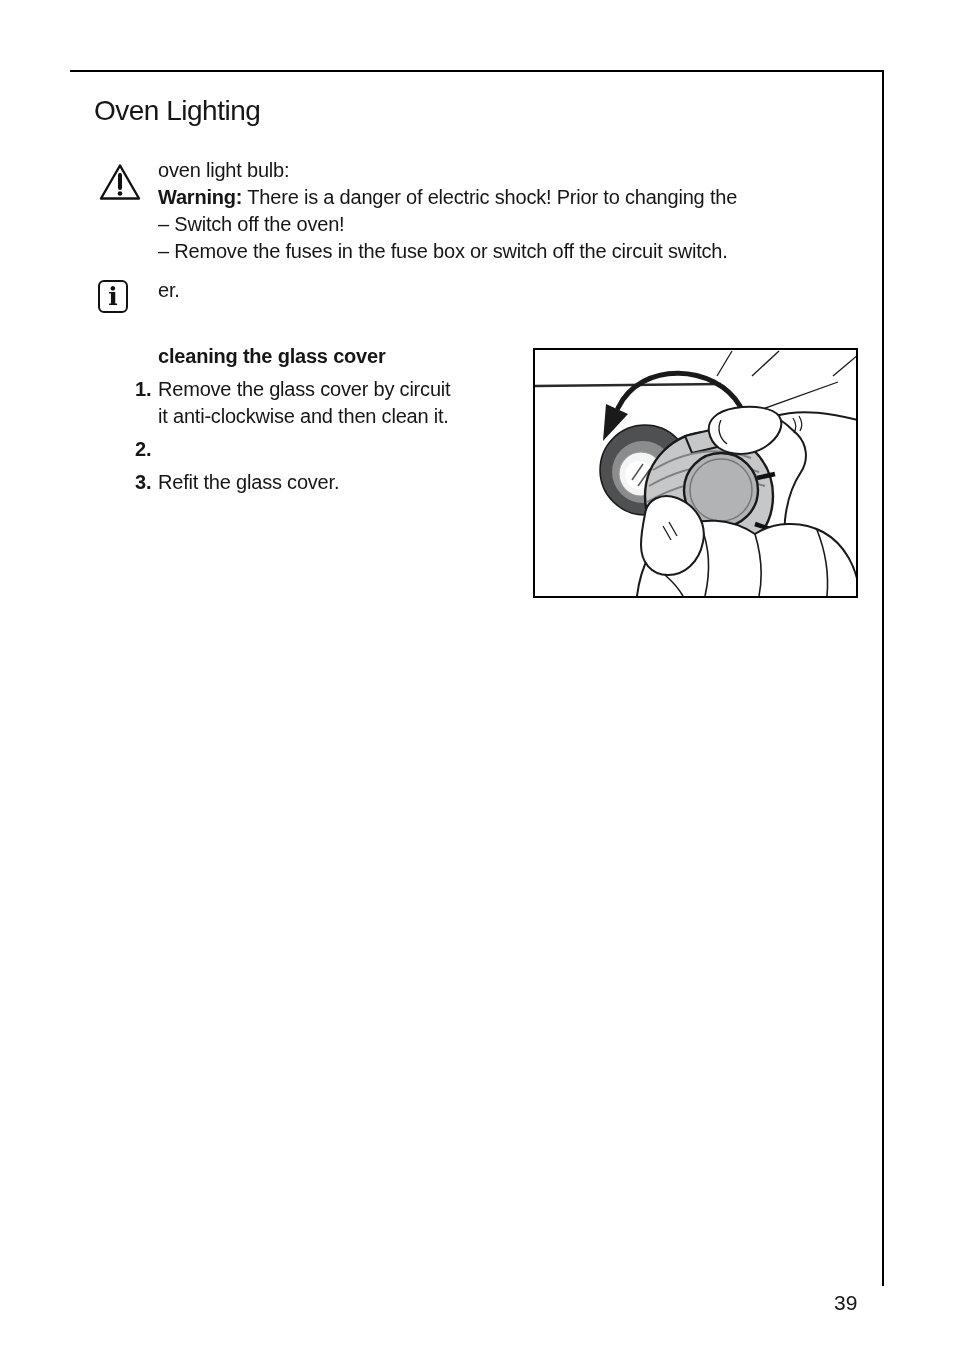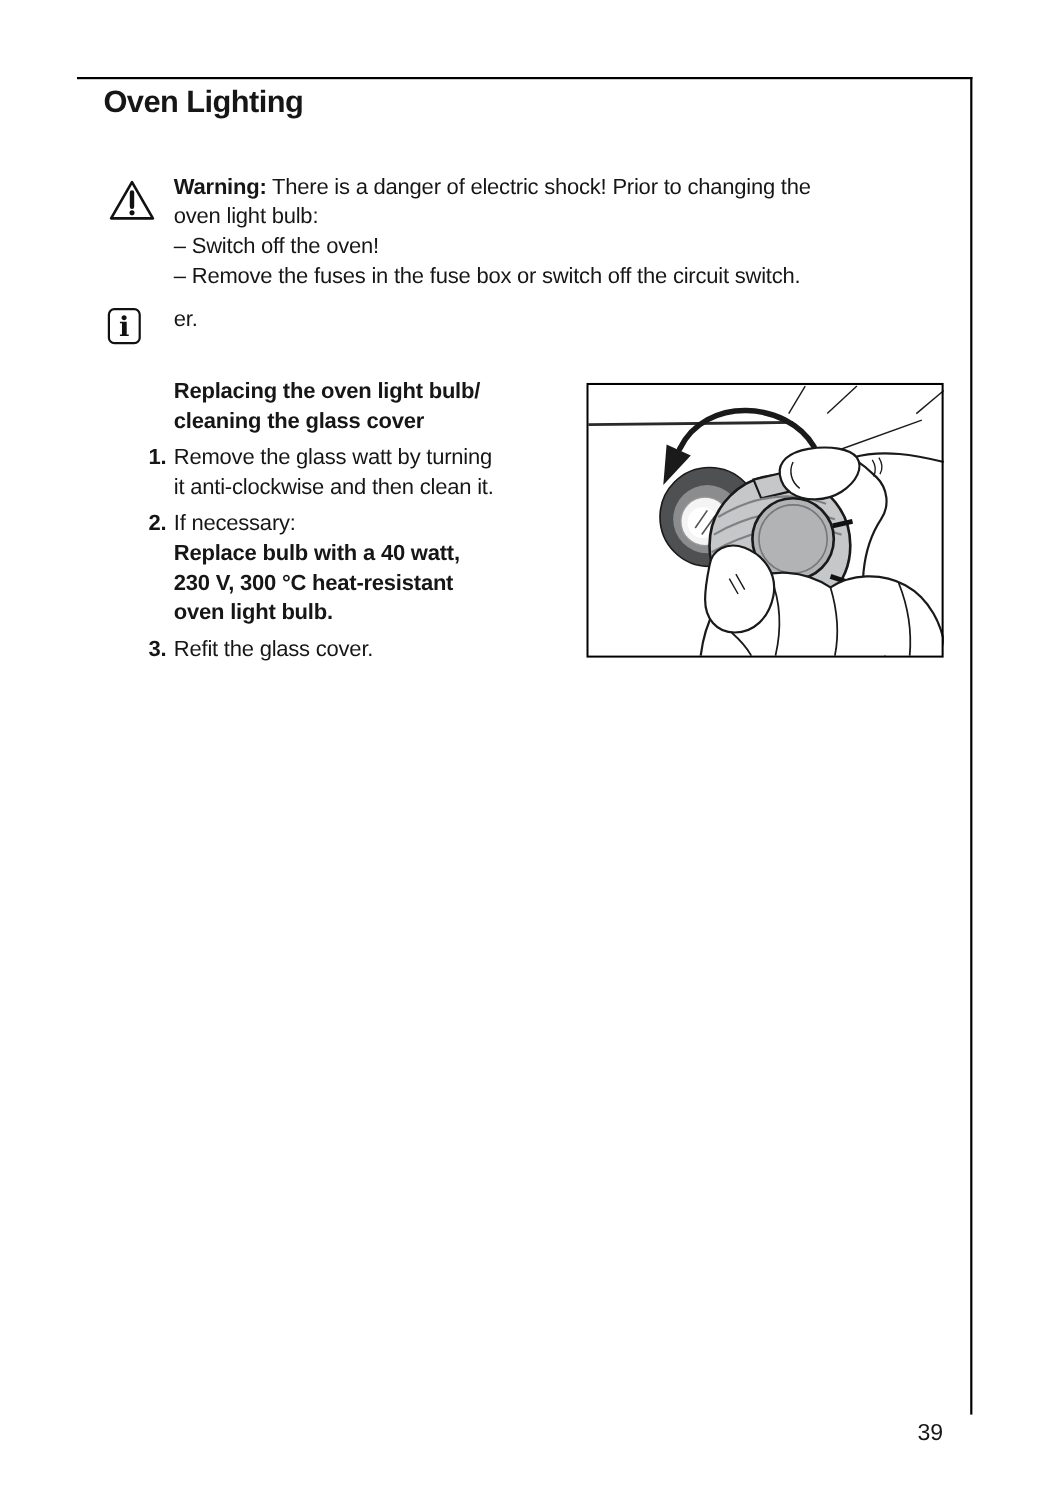--- a/index.html
+++ b/index.html
@@ -8,22 +8,22 @@
     position:relative;
     font-family:"Liberation Sans", sans-serif;
     color:#161616;
     overflow:hidden;
   }
   .frame {
     position:absolute; left:70px; top:70px; width:814px; height:1216px;
     border-top:2px solid #000; border-right:2px solid #000;
   }
   .page-title {
-    position:absolute; left:94px; top:77px;
-    font-size:28px; font-weight:700; letter-spacing:-0.5px;
+    position:absolute; left:94px; top:95px;
+    font-size:28px; font-weight:400; letter-spacing:-0.5px;
   }
   .note { position:absolute; left:98px; display:flex; }
   .note-icon-col { width:60px; flex:none; }
   .txt { font-size:20px; line-height:27px; letter-spacing:-0.2px; white-space:nowrap; }
   .txt b, .b { font-weight:700; }
 
   .warning-note { top:157px; }
   .warning-note .note-icon-col svg { margin-top:5px; }
 
   .info-note { top:277px; }
@@ -60,58 +60,51 @@
 
 <div class="note warning-note">
   <div class="note-icon-col">
     <svg width="44" height="41" viewBox="0 0 44 41">
       <path d="M 22 3.5 L 41 36.5 L 3 36.5 Z" fill="none" stroke="#111" stroke-width="2.4" stroke-linejoin="round"></path>
       <path d="M 22 13 L 22 26" stroke="#111" stroke-width="4" stroke-linecap="round"></path>
       <circle cx="22" cy="31.5" r="2.3" fill="#111"></circle>
     </svg>
   </div>
   <div class="txt">
+    <div>oven light bulb:</div>
     <div><b>Warning:</b><span> There is a danger of electric shock! Prior to changing the</span></div>
-    <div>oven light bulb:</div>
     <div>– Switch off the oven!</div>
     <div>– Remove the fuses in the fuse box or switch off the circuit switch.</div>
   </div>
 </div>
 
 <div class="note info-note">
   <div class="note-icon-col">
     <div class="info-icon">i</div>
   </div>
   <div class="txt">
     <div>er.</div>
   </div>
 </div>
 
 <div class="section">
   <div class="section-heading">
-    <div>Replacing the oven light bulb/</div>
     <div>cleaning the glass cover</div>
   </div>
 
   <div class="step">
     <div class="step-num">1.</div>
     <div class="txt">
-      <div>Remove the glass watt by turning</div>
+      <div>Remove the glass cover by circuit</div>
       <div>it anti-clockwise and then clean it.</div>
     </div>
   </div>
 
   <div class="step">
     <div class="step-num">2.</div>
-    <div class="txt">
-      <div>If necessary:</div>
-      <div class="b">Replace bulb with a 40 watt,</div>
-      <div class="b">230 V, 300 °C heat-resistant</div>
-      <div class="b">oven light bulb.</div>
-    </div>
   </div>
 
   <div class="step">
     <div class="step-num">3.</div>
     <div class="txt">
       <div>Refit the glass cover.</div>
     </div>
   </div>
 </div>
 

